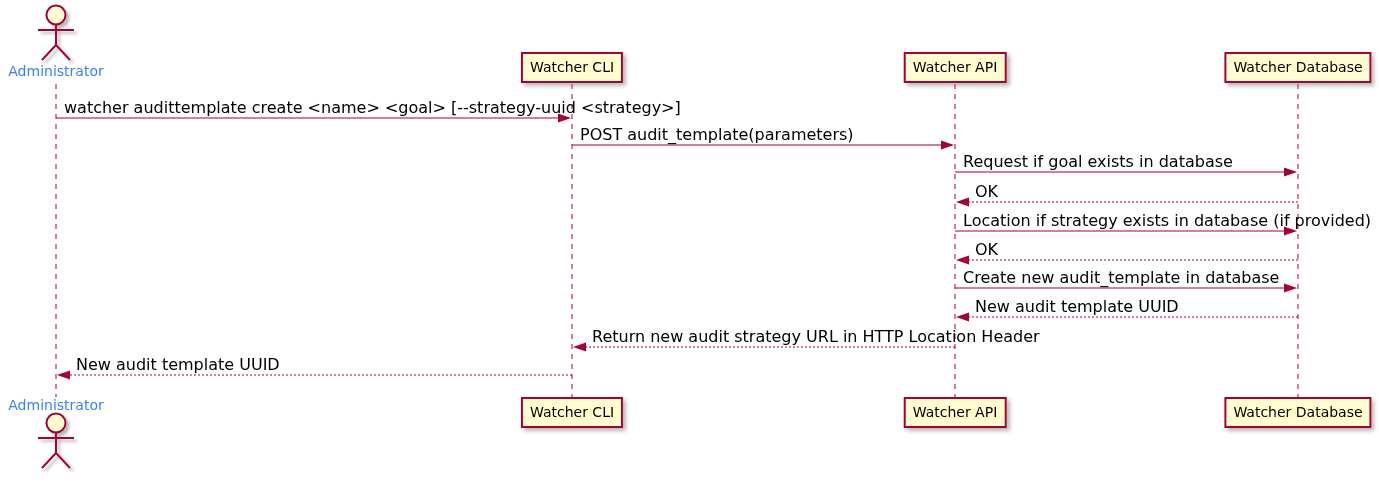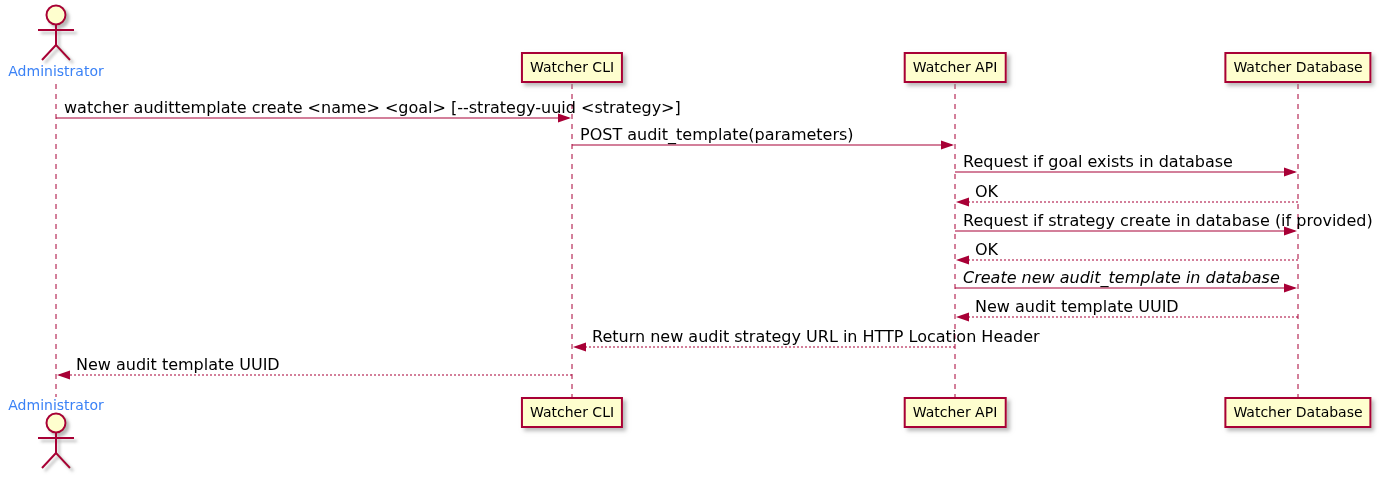--- a/index.html
+++ b/index.html
@@ -85,23 +85,23 @@
         <line x1="56" y1="432.5" x2="56" y2="453"></line>
         <line x1="38" y1="438" x2="74" y2="438"></line>
         <line x1="56" y1="453" x2="42" y2="468"></line>
         <line x1="56" y1="453" x2="70" y2="468"></line>
       </g>
     </svg>
     <div class="msg-label" style="left: 64px; top: 98px;">watcher audittemplate create &lt;name&gt; &lt;goal&gt; [--strategy-uuid &lt;strategy&gt;]</div>
     <div class="msg-label" style="left: 963px; top: 152px;">Request if goal exists in database</div>
     <div class="msg-label" style="left: 580px; top: 125px;">POST audit_template(parameters)</div>
     <div class="msg-label" style="left: 975px; top: 182px;">OK</div>
-    <div class="msg-label" style="left: 963px; top: 211px;">Request if strategy create in database (if provided)</div>
+    <div class="msg-label" style="left: 963px; top: 211px;">Location if strategy exists in database (if provided)</div>
     <div class="msg-label" style="left: 975px; top: 240px;">OK</div>
-    <div class="msg-label" style="left: 963px; top: 268px; font-style: italic;">Create new audit_template in database</div>
+    <div class="msg-label" style="left: 963px; top: 268px;">Create new audit_template in database</div>
     <div class="msg-label" style="left: 975px; top: 297px;">New audit template UUID</div>
     <div class="msg-label" style="left: 592px; top: 327px;">Return new audit strategy URL in HTTP Location Header</div>
     <div class="msg-label" style="left: 76px; top: 355px;">New audit template UUID</div>
     <div class="actor-label" style="left: 56px; top: 63px;">Administrator</div>
     <div class="actor-label" style="left: 56px; top: 397px;">Administrator</div>
     <div class="pbox" style="left: 572px; top: 52px;">Watcher CLI</div>
     <div class="pbox" style="left: 572px; top: 397px;">Watcher CLI</div>
     <div class="pbox" style="left: 955px; top: 52px;">Watcher API</div>
     <div class="pbox" style="left: 955px; top: 397px;">Watcher API</div>
     <div class="pbox" style="left: 1298px; top: 52px;">Watcher Database</div>

